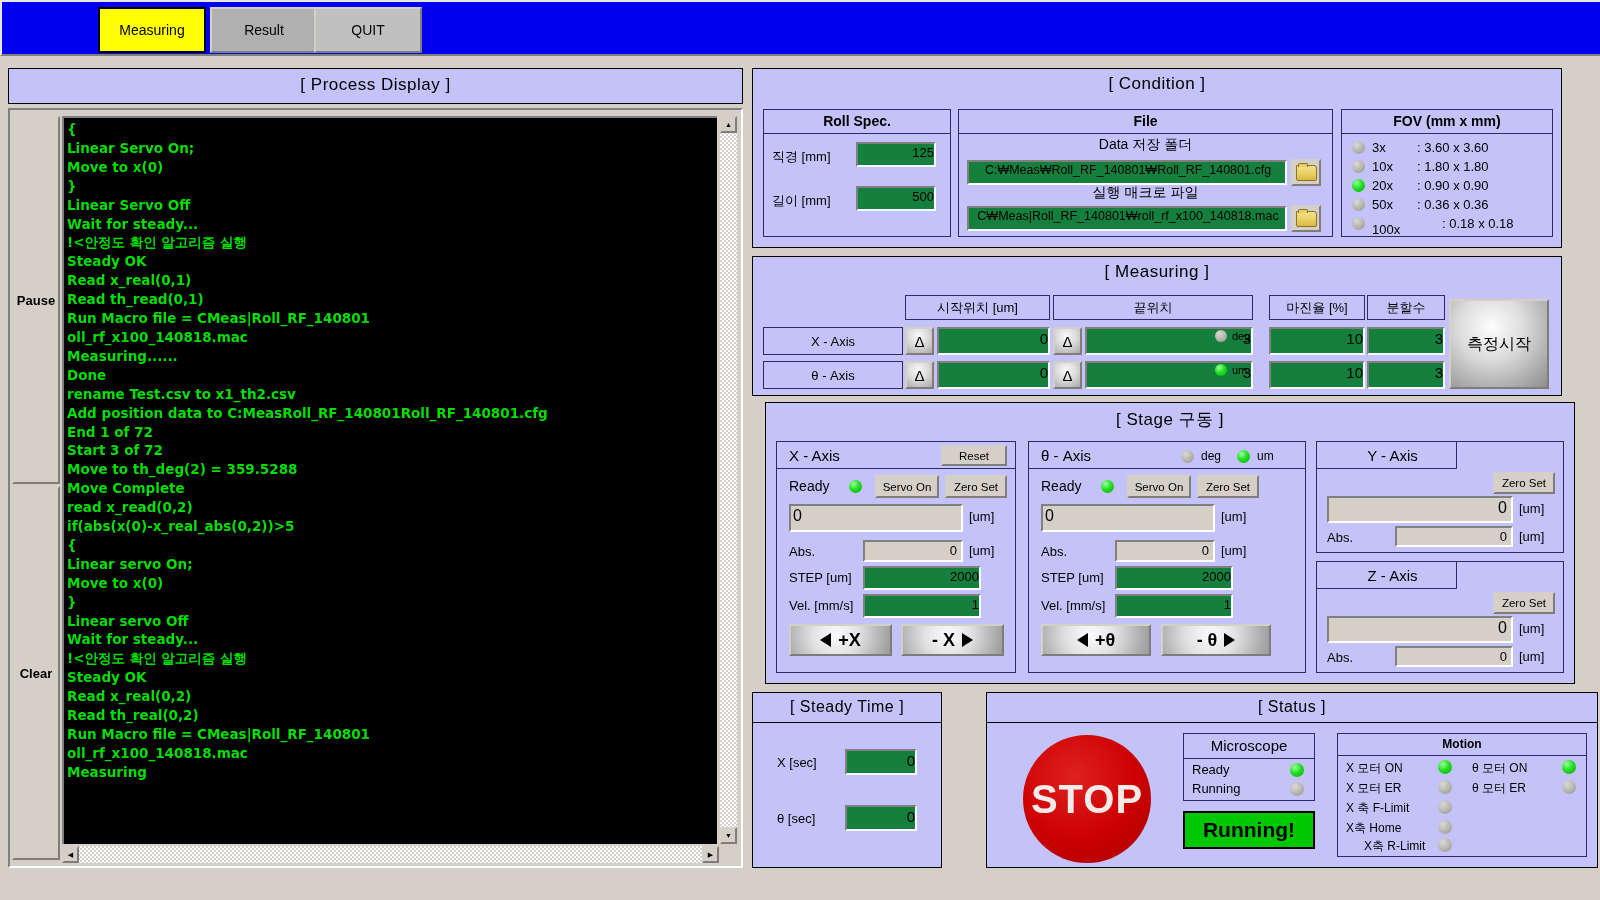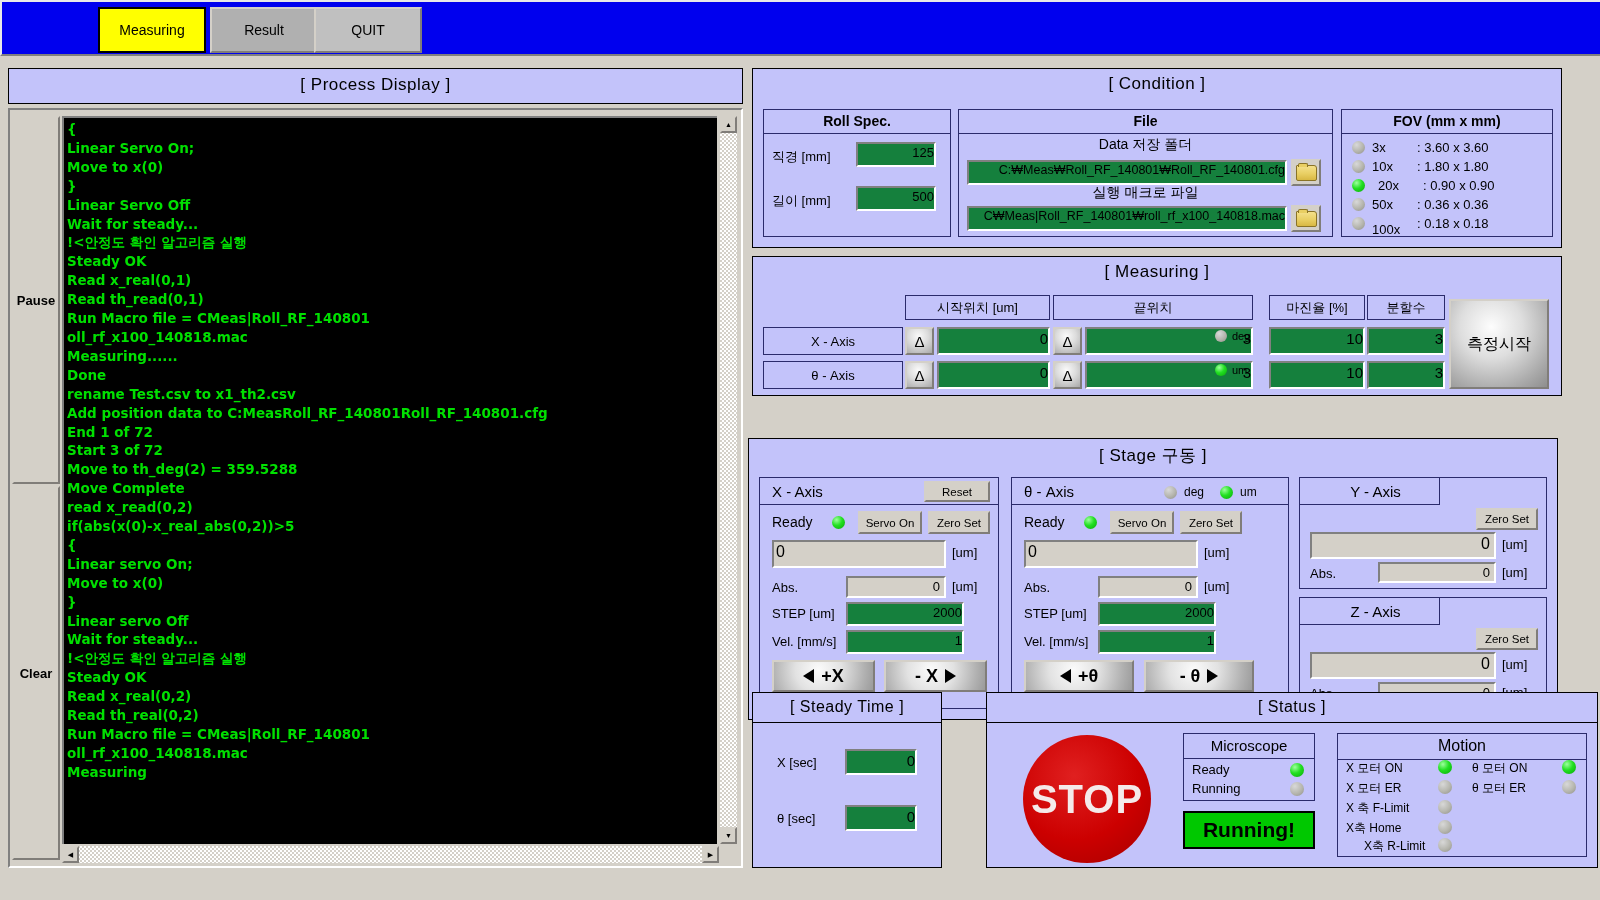--- a/index.html
+++ b/index.html
@@ -102,21 +102,21 @@
     font-size:7px; line-height:1; cursor:pointer;
   }
   
   .lbl { font-size:13px; }
   .field {
     background:#15803d;
     border:2px solid; border-color:#808080 #fff #fff #808080;
     text-align:right; padding:1px 0 2px 2px;
     font-size:13px; overflow:hidden; white-space:nowrap;
   }
-  .field.left { text-align:right; }
+  .field.left { text-align:center; }
   .ro {
     background:#d4d0c8;
     border:2px solid; border-color:#808080 #fff #fff #808080;
     text-align:right; padding:1px 4px 2px 2px;
     font-size:13px; overflow:hidden; white-space:nowrap;
   }
   .ro.left { text-align:left; }
   .btn {
     background:#d4d0c8; border:2px outset #d4d0c8;
     display:flex; align-items:center; justify-content:center;
@@ -305,32 +305,32 @@
         <span style="width:38px;font-size:13px;">3x</span>
         <span style="font-size:13px;">: 3.60 x 3.60</span>
       </div>
       <div class="fovrow">
         <span class="led"></span>
         <span style="width:38px;font-size:13px;">10x</span>
         <span style="font-size:13px;">: 1.80 x 1.80</span>
       </div>
       <div class="fovrow">
         <span class="led on"></span>
-        <span style="width:38px;font-size:13px;margin-left:6px;">20x</span>
+        <span style="width:38px;font-size:13px;">20x</span>
         <span style="font-size:13px;">: 0.90 x 0.90</span>
       </div>
       <div class="fovrow">
         <span class="led"></span>
         <span style="width:38px;font-size:13px;">50x</span>
         <span style="font-size:13px;">: 0.36 x 0.36</span>
       </div>
       <div class="fovrow">
         <span class="led"></span>
         <span style="width:38px;font-size:13px;margin-top:12px;">100x</span>
-        <span style="font-size:13px;">: 0.18 x 0.18</span>
+        <span style="font-size:13px;margin-left:25px;">: 0.18 x 0.18</span>
       </div>
     </div>
   </div>
 </div>
 
 <div class="panel" style="left:752px; top:256px; width:810px; height:140px;">
   <div class="panel-title" style="border-bottom:none;">[ Measuring ]</div>
 
   <div class="hdrcell" style="position:absolute;left:152px;top:38px;width:145px;height:25px;">시작위치 [um]</div>
   <div class="hdrcell" style="position:absolute;left:300px;top:38px;width:200px;height:25px;">끝위치</div>
@@ -368,21 +368,21 @@
   <div style="position:absolute;left:462px;top:107px;display:flex;align-items:center;gap:5px;">
     <span class="led on" style="width:12px;height:12px;"></span>
     <span style="font-size:11px;">um</span>
   </div>
 
   <div class="btn3d" style="position:absolute;left:696px;top:42px;width:100px;height:90px;font-size:16px;">
     <span>측정시작</span>
   </div>
 </div>
 
-<div class="panel" style="left:748px; top:402px; width:810px; height:282px;margin-top:36px;">
+<div class="panel" style="left:765px; top:402px; width:810px; height:282px;">
   <div class="panel-title" style="border-bottom:none;">[ Stage 구동 ]</div>
 
   <div class="axisbox" style="left:10px; top:38px; width:240px; height:232px;">
     <div class="cap" style="width:100%; border-right:none;">
       <span>X - Axis</span>
     </div>
     <div class="btn" style="position:absolute;right:8px;top:3px;width:66px;height:21px;">
         <span>Reset</span>
       </div>
     <div style="position:absolute;left:12px;top:36px;font-size:14px;">Ready</div>
@@ -498,21 +498,21 @@
     <span class="mled on" style="position:absolute;right:10px;top:29px;"></span>
     <div style="position:absolute;left:8px;top:47px;font-size:13px;">Running</div>
     <span class="mled" style="position:absolute;right:10px;top:48px;"></span>
   </div>
 
   <div id="running" style="position:absolute;left:196px;top:118px;width:132px;height:38px;">
     <span>Running!</span>
   </div>
 
   <div class="group" style="left:350px; top:40px; width:250px; height:124px;">
-    <div class="group-title" style="font-size:16px;font-weight:normal;">Motion</div>
+    <div class="group-title" style="font-size:12px;font-weight:bold;">Motion</div>
 
     <div style="position:absolute;left:8px;top:26px;font-size:12px;">X 모터 ON</div>
     <span class="mled on" style="position:absolute;left:100px;top:26px;"></span>
     <div style="position:absolute;left:8px;top:46px;font-size:12px;">X 모터 ER</div>
     <span class="mled" style="position:absolute;left:100px;top:46px;"></span>
     <div style="position:absolute;left:8px;top:66px;font-size:12px;">X 축 F-Limit</div>
     <span class="mled" style="position:absolute;left:100px;top:66px;"></span>
     <div style="position:absolute;left:8px;top:86px;font-size:12px;">X축 Home</div>
     <span class="mled" style="position:absolute;left:100px;top:86px;"></span>
     <div style="position:absolute;left:8px;top:104px;font-size:12px;margin-left:18px;">X축 R-Limit</div>

